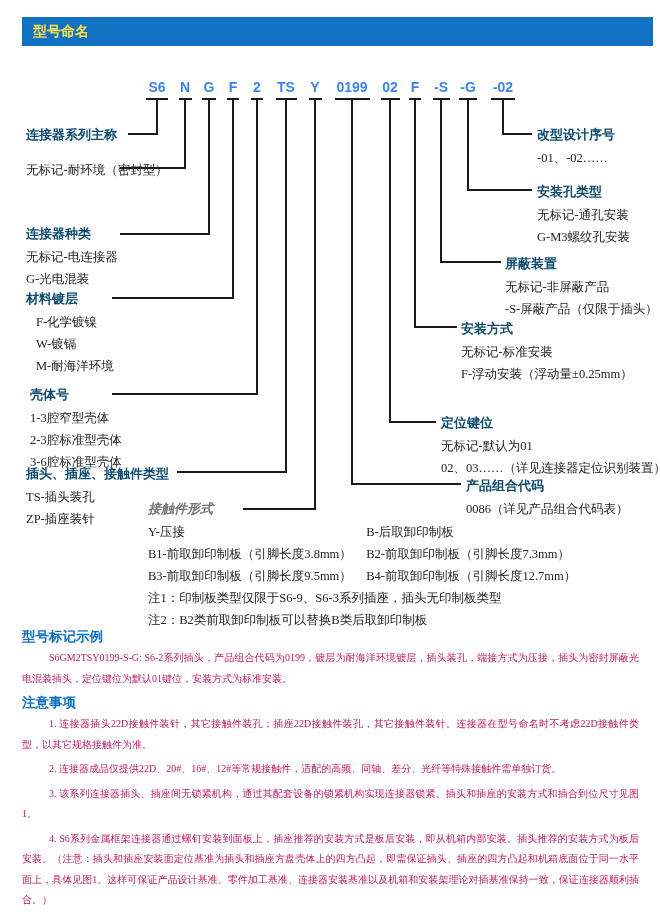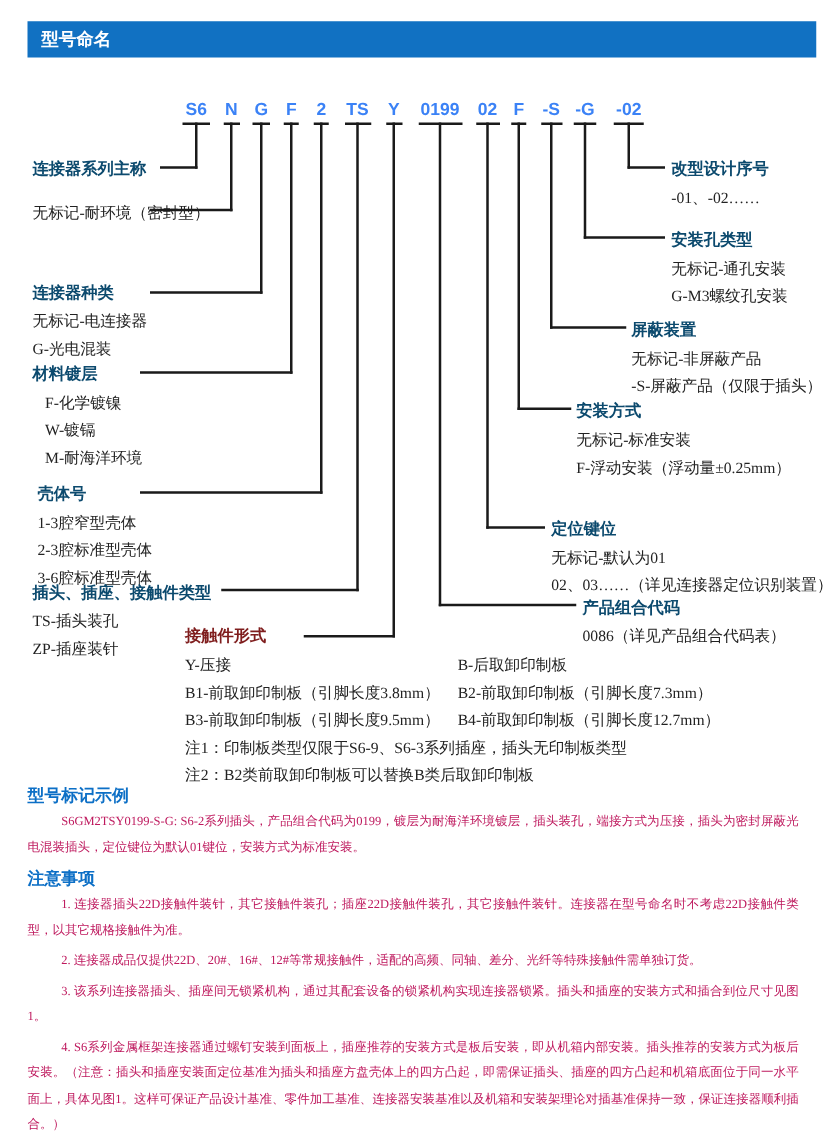--- a/index.html
+++ b/index.html
@@ -3,40 +3,40 @@
 <meta charset="utf-8">
 <style>
   html,body{margin:0;padding:0;background:#ffffff;}
   body{width:660px;height:916px;position:relative;overflow:hidden;
        font-family:"Liberation Serif",serif;color:#111;}
   .page{position:absolute;left:0;top:0;width:660px;height:916px;background:#fff;}
 
   
   .titlebar{position:absolute;left:22px;top:17px;width:631px;height:29px;
             background:#1171c2;}
-  .titlebar span{display:block;padding-left:11px;line-height:29px;color:#ffffff;
+  .titlebar span{display:block;padding-left:11px;line-height:29px;color:#fde047;
             font-family:"Liberation Sans",sans-serif;font-weight:bold;font-size:14px;}
 
   
   .code{position:absolute;top:79px;transform:translateX(-50%);
         font-family:"Liberation Sans",sans-serif;font-weight:bold;font-size:14px;color:#3b82f6;white-space:nowrap;}
 
   
   .ln{position:absolute;background:#1a1a1a;}
 
   
   .grp{position:absolute;font-size:12.5px;line-height:22px;color:#222;white-space:nowrap;}
   .grp b{display:block;font-family:"Liberation Sans",sans-serif;font-size:13px;
          font-weight:bold;color:#0c4a6e;line-height:20px;margin-bottom:2px;}
   .grp div{white-space:nowrap;}
 
   
   .cf{position:absolute;left:148px;top:499px;font-size:12.5px;line-height:22px;color:#222;white-space:nowrap;}
-  .cf b{display:block;font-family:"Liberation Sans",sans-serif;font-size:13px;font-weight:bold;color:#7f1d1d;
-        line-height:20px;margin-bottom:2px;}
+  .cf b{display:block;font-family:"Liberation Sans",sans-serif;font-size:13px;font-weight:bold;color:#737373;
+        line-height:20px;margin-bottom:2px;font-style:italic;}
   .cf .c1{display:inline-block;width:215px;}
 
   
   .bottom{position:absolute;left:22px;top:627px;width:617px;}
   .sec-h{font-family:"Liberation Sans",sans-serif;font-weight:bold;font-size:13.5px;
          color:#0c6fc6;line-height:19px;margin:0 0 2px 0;}
   .para{font-size:10px;line-height:20.5px;text-align:justify;text-indent:27px;
         margin:0 0 4px 0;color:#be185d;}
 </style>
 </head>

